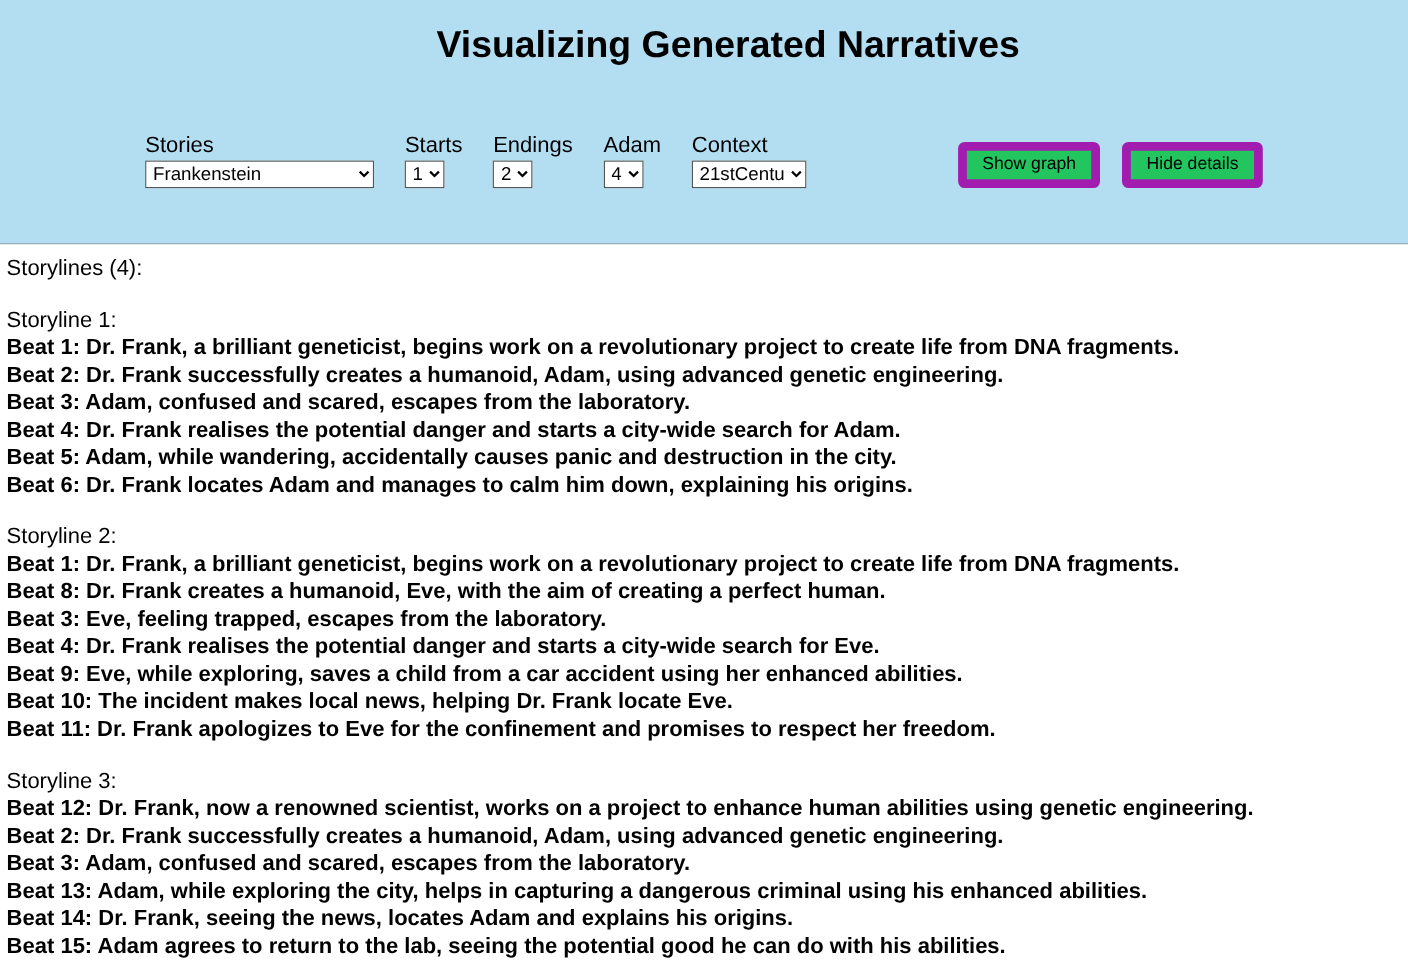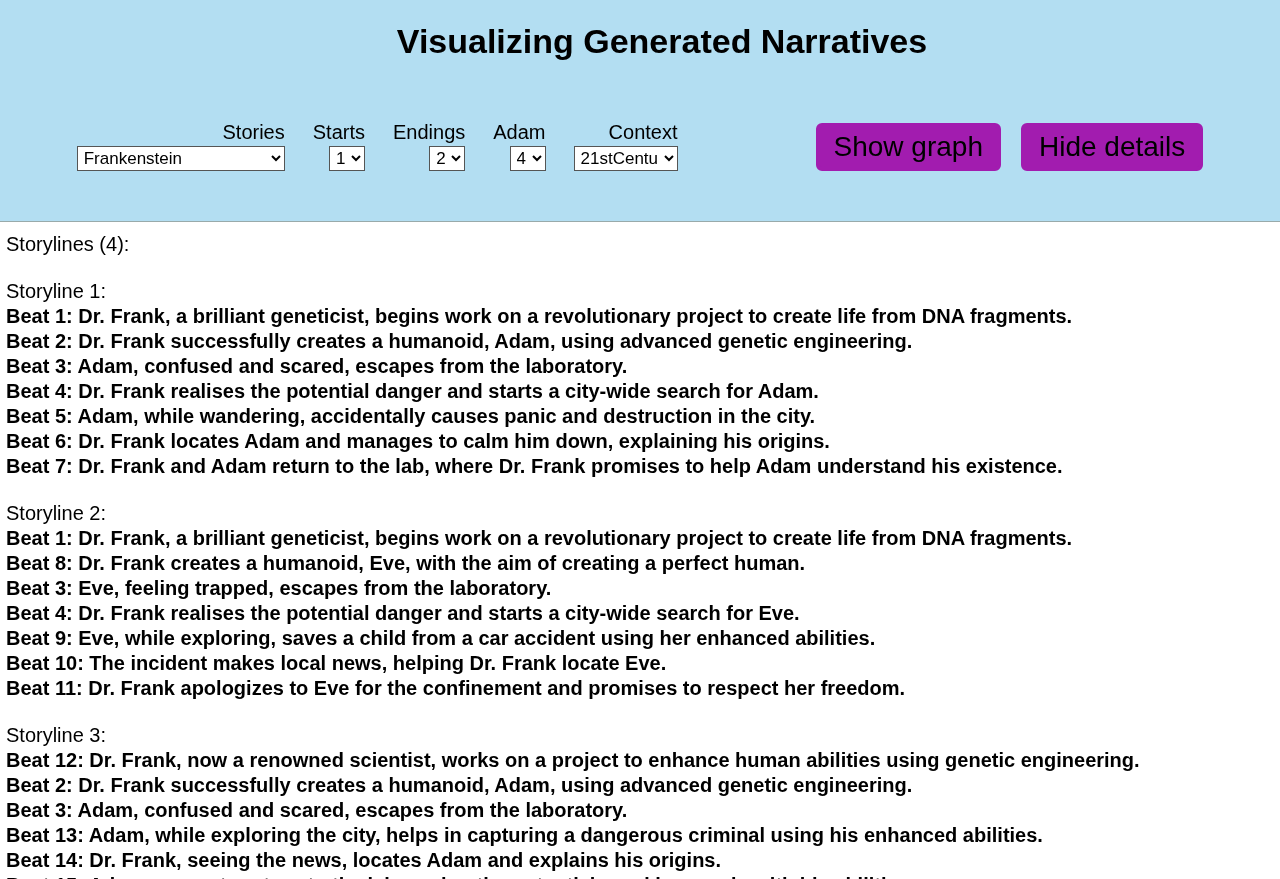--- a/index.html
+++ b/index.html
@@ -22,37 +22,37 @@
     display: flex;
     align-items: flex-end;
     justify-content: center;
     gap: 28px;
     margin-top: 60px;
     padding: 0 20px;
   }
   .ctrl {
     display: flex;
     flex-direction: column;
-    align-items: flex-end;
+    align-items: flex-start;
     font-size: 20px;
   }
   .ctrl label { margin-bottom: 2px; }
   .ctrl select {
     font-size: 17px;
     background: #fff;
     border: 1px solid #555;
     padding: 1px 2px;
   }
   #sel-stories { width: 208px; }
   #sel-context { width: 104px; }
   .buttons { display: flex; gap: 20px; margin-left: 110px; }
   .btn {
-    font-size: 28px;
-    background: #a21caf;
-    border: 4px solid #a21caf;
+    font-size: 16px;
+    background: #22c55e;
+    border: 8px solid #a21caf;
     border-radius: 6px;
     padding: 4px 14px;
     cursor: pointer;
   }
   .content {
     padding: 10px 6px 20px 6px;
     font-size: 20px;
     line-height: 1.25;
   }
   .storylines-head { margin-bottom: 22px; }
@@ -114,21 +114,20 @@
   <div class="storylines-head">Storylines (4):</div>
   <div id="storylines">
       <div class="storyline">
         <div>Storyline 1:</div>
         <span class="beat">Beat 1: Dr. Frank, a brilliant geneticist, begins work on a revolutionary project to create life from DNA fragments.</span>
         <span class="beat">Beat 2: Dr. Frank successfully creates a humanoid, Adam, using advanced genetic engineering.</span>
         <span class="beat">Beat 3: Adam, confused and scared, escapes from the laboratory.</span>
         <span class="beat">Beat 4: Dr. Frank realises the potential danger and starts a city-wide search for Adam.</span>
         <span class="beat">Beat 5: Adam, while wandering, accidentally causes panic and destruction in the city.</span>
         <span class="beat">Beat 6: Dr. Frank locates Adam and manages to calm him down, explaining his origins.</span>
-        <span class="beat">Beat 7: Dr. Frank and Adam return to the lab, where Dr. Frank promises to help Adam understand his existence.</span>
       </div>
       <div class="storyline">
         <div>Storyline 2:</div>
         <span class="beat">Beat 1: Dr. Frank, a brilliant geneticist, begins work on a revolutionary project to create life from DNA fragments.</span>
         <span class="beat">Beat 8: Dr. Frank creates a humanoid, Eve, with the aim of creating a perfect human.</span>
         <span class="beat">Beat 3: Eve, feeling trapped, escapes from the laboratory.</span>
         <span class="beat">Beat 4: Dr. Frank realises the potential danger and starts a city-wide search for Eve.</span>
         <span class="beat">Beat 9: Eve, while exploring, saves a child from a car accident using her enhanced abilities.</span>
         <span class="beat">Beat 10: The incident makes local news, helping Dr. Frank locate Eve.</span>
         <span class="beat">Beat 11: Dr. Frank apologizes to Eve for the confinement and promises to respect her freedom.</span>

